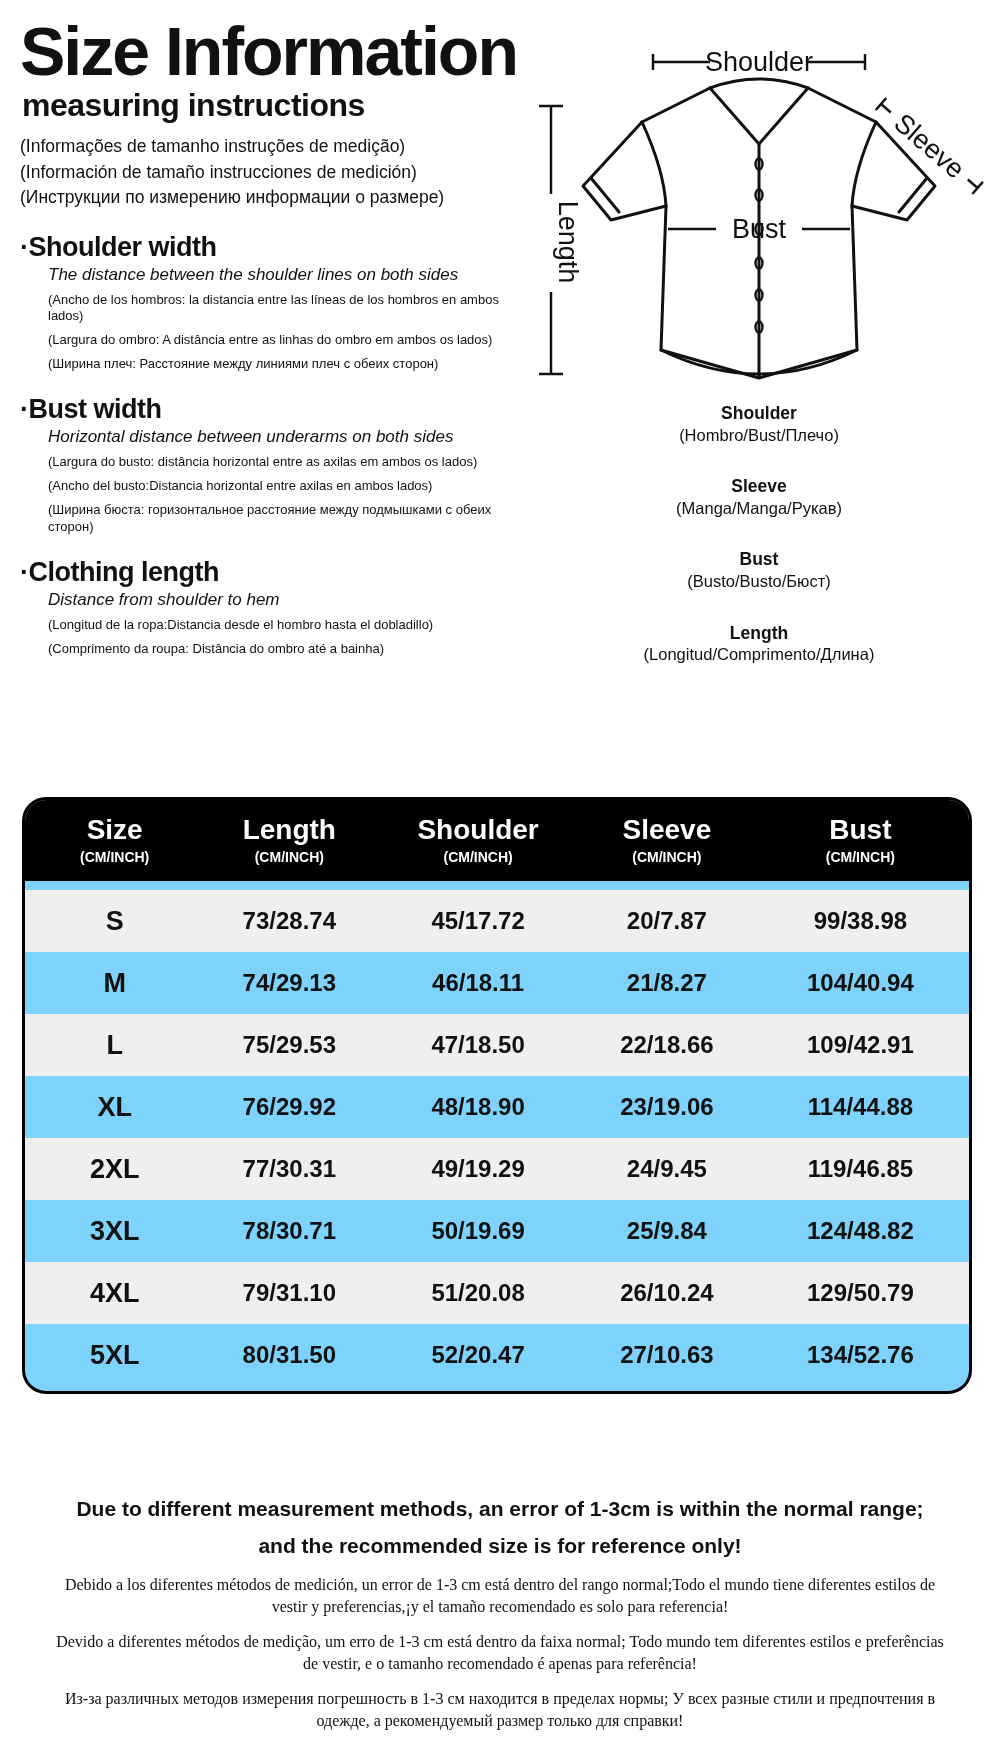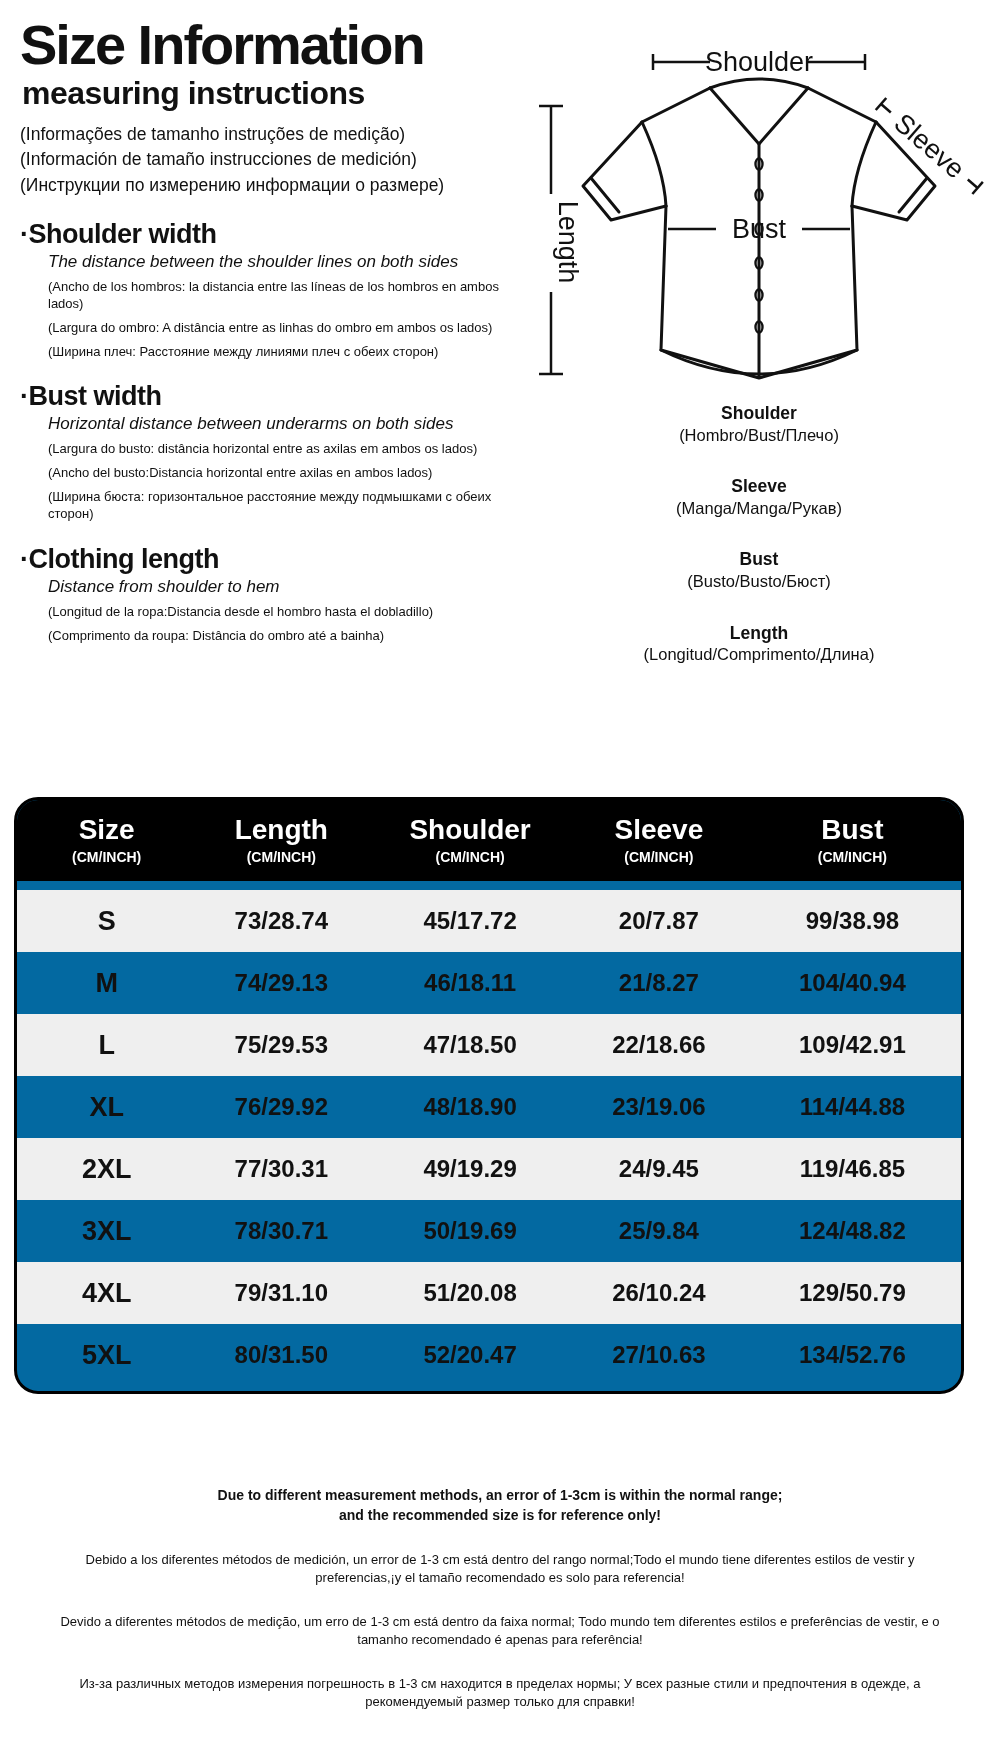--- a/index.html
+++ b/index.html
@@ -1,50 +1,50 @@
 <!DOCTYPE html>
 <html><head>
 <meta charset="utf-8">
 <style>
   html,body{margin:0;padding:0;background:#fff;}
   .page{position:relative;width:1000px;height:1737px;background:#fff;overflow:hidden;
         font-family:"Liberation Sans",sans-serif;color:#111;}
   
   .top-left{position:absolute;left:20px;top:16px;width:510px;}
-  .main-title{font-size:56px;font-weight:bold;letter-spacing:-2px;margin:0;line-height:1.05;}
+  .main-title{font-size:68px;font-weight:bold;letter-spacing:-2px;margin:0;line-height:1.05;}
   .sub-title{font-size:32px;font-weight:bold;margin:0 0 10px 2px;letter-spacing:-0.5px;}
   .hdr-trans p{margin:0;font-size:17.5px;line-height:1.45;}
   .def{margin-top:21px;}
   .def-title{font-size:27px;font-weight:bold;margin:0;letter-spacing:-0.5px;}
   .def-desc{font-size:17px;margin:2px 0 2px 28px;font-style:italic;}
   .def-trans p{font-size:13px;margin:7px 0 0 28px;line-height:1.3;width:462px;}
   
   .top-right{position:absolute;left:528px;top:24px;width:462px;text-align:center;}
   .legend{margin-top:6px;}
   .legend-item{margin-bottom:29px;}
   .legend-term{font-size:17.5px;font-weight:bold;line-height:1.3;}
   .legend-trans{font-size:16.5px;line-height:1.3;}
   svg text{fill:#111;stroke:none;font-family:"Liberation Sans",sans-serif;}
   
-  .size-table{position:absolute;left:14px;top:797px;width:944px;border:3px solid #000;
-              border-radius:24px;overflow:hidden;background:#0369a1;}
+  .size-table{position:absolute;left:22px;top:797px;width:944px;border:3px solid #000;
+              border-radius:24px;overflow:hidden;background:#7dd3fc;}
   .st-header{display:grid;grid-template-columns:19% 18% 22% 18% 23%;background:#000;color:#fff;
              padding:14px 0 16px 0;}
   .st-hcell{text-align:center;}
   .st-hlabel{font-size:28px;font-weight:bold;}
   .st-hunit{font-size:14px;font-weight:bold;margin-top:3px;}
   .st-body{padding:9px 0 5px 0;}
   .st-row{display:grid;grid-template-columns:19% 18% 22% 18% 23%;height:62px;align-items:center;}
   .st-row.alt{background:#efefef;}
   .st-cell{text-align:center;font-weight:bold;font-size:24px;}
   .st-cell.size{font-size:27px;}
   
   .disclaimer{position:absolute;left:0;top:1486px;width:1000px;text-align:center;}
-  .disc-bold p{margin:0;font-size:14px;font-weight:bold;line-height:1.4;}
-  .disc-par{font-size:13px;line-height:1.38;width:900px;margin:26px auto 0 auto;}
+  .disc-bold p{margin:8px;font-size:21px;font-weight:bold;line-height:1.4;}
+  .disc-par{font-size:16px;line-height:1.38;width:900px;margin:13px auto 0 auto;font-family:Liberation Serif, serif;}
 </style>
 </head>
 <body>
 
 <div class="page">
 
   <div class="top-left">
     <h1 class="main-title">Size Information</h1>
     <h2 class="sub-title">measuring instructions</h2>
     <div class="hdr-trans">

